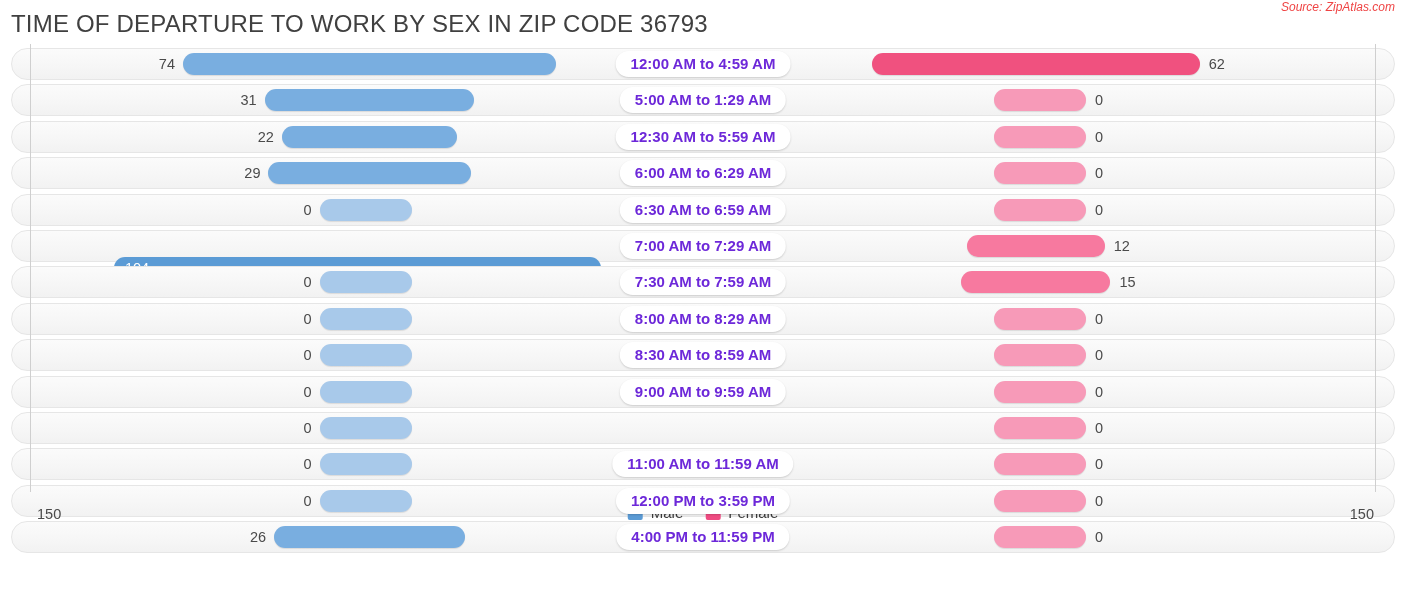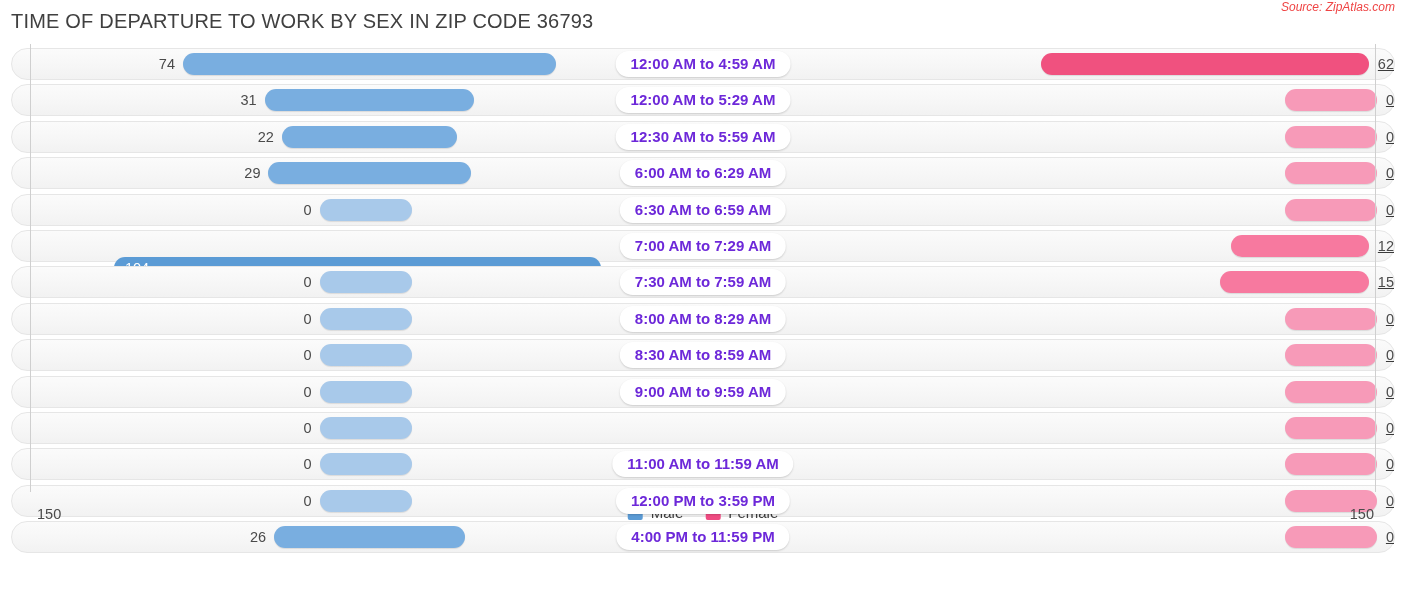--- a/index.html
+++ b/index.html
@@ -17,21 +17,21 @@
 
   
   .header {
     position: relative;
     height: 44px;
   }
   .chart-title {
     position: absolute;
     left: 11px;
     top: 10px;
-    font-size: 20px;
+    font-size: 24px;
     letter-spacing: .2px;
     color: #404040;
     white-space: nowrap;
   }
   .chart-source {
     position: absolute;
     right: 11px;
     top: 0;
     font-size: 12px;
     font-style: italic;
@@ -75,21 +75,21 @@
 
   
   .half {
     position: absolute;
     top: 0;
     height: 100%;
     display: flex;
     align-items: center;
   }
   .half.left  { left: 0;  right: 50%; justify-content: center; }
-  .half.right { left: 50%; right: 0;  justify-content: flex-end; text-decoration: underline; }
+  .half.right { left: 50%; right: 0;  justify-content: center; }
 
   .bar {
     height: 22px;
     border-radius: 11px;
     position: relative;
     display: flex;
     align-items: center;
     box-shadow: 0 1px 1px rgba(0,0,0,.10);
     flex: none;
   }
@@ -196,21 +196,21 @@
       </div>
       <div class="row">
         <div class="half left">
           <span class="val left-out">31</span>
           <div class="bar male" style="width: 209.8px; background: rgb(121, 174, 224);"></div>
         </div>
         <div class="half right">
           <div class="bar female" style="width: 92px; background: rgb(247, 154, 184);"></div>
           <span class="val right-out">0</span>
         </div>
-        <div class="cat-pill">12:00 AM to 5:29 AM</div>
+        <div class="cat-pill">5:00 AM to 1:29 AM</div>
       </div>
       <div class="row">
         <div class="half left">
           <span class="val left-out">22</span>
           <div class="bar male" style="width: 175.6px; background: rgb(121, 174, 224);"></div>
         </div>
         <div class="half right">
           <div class="bar female" style="width: 92px; background: rgb(247, 154, 184);"></div>
           <span class="val right-out">0</span>
         </div>

